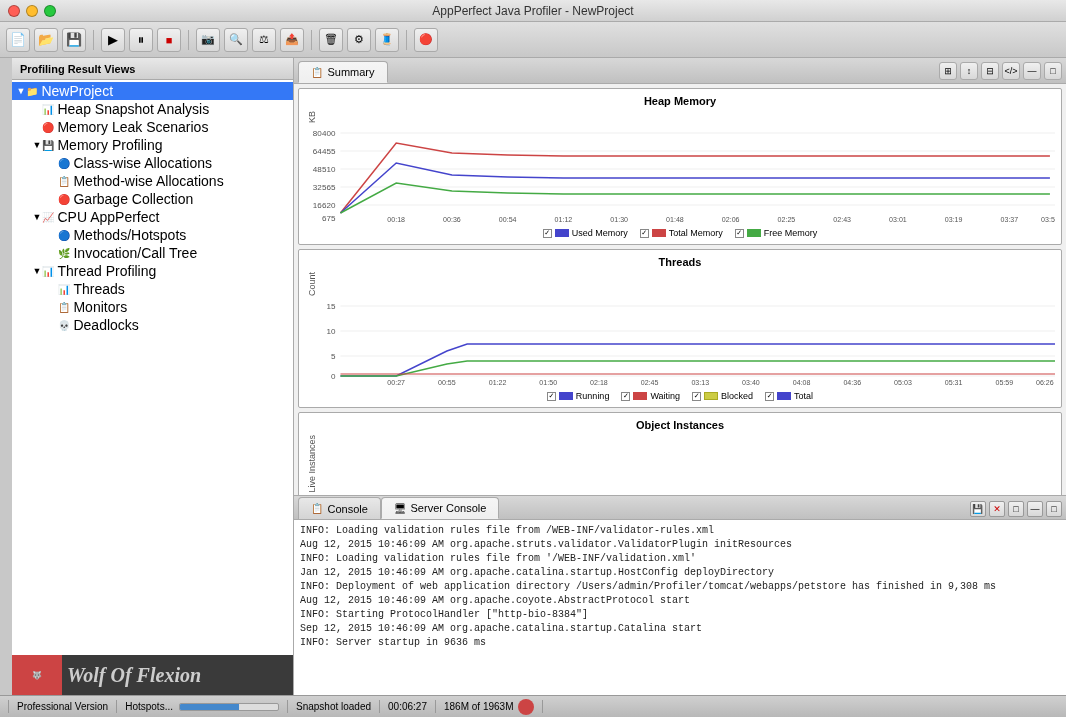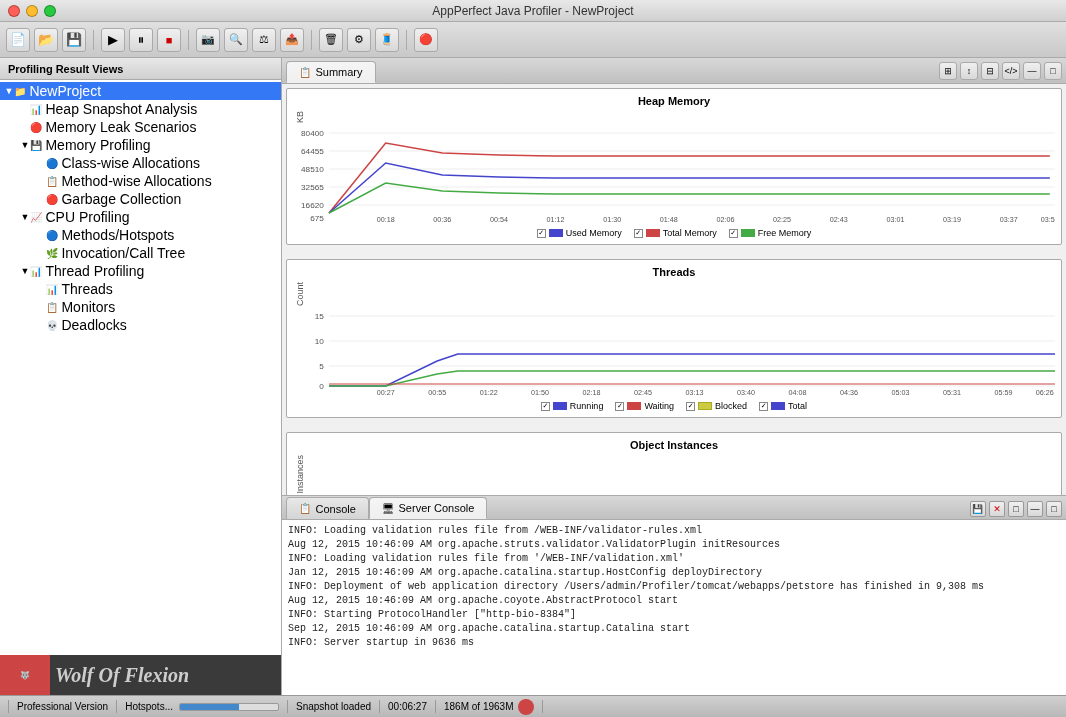--- a/index.html
+++ b/index.html
@@ -55,20 +55,21 @@
       cursor: pointer;
       font-size: 11px;
     }
     .toolbar-sep { width: 1px; height: 20px; background: #aaa; margin: 0 3px; }
 
     
     .main-layout {
       display: flex;
       height: calc(717px - 22px - 36px - 22px);
       background: #d946ef;
+      margin-left: 12px;
     }
 
     
     .sidebar {
       width: 282px;
       background: #fff;
       border-right: 1px solid #aaa;
       display: flex;
       flex-direction: column;
     }
@@ -145,21 +146,21 @@
     .tab-icon { margin-right: 4px; font-size: 10px; }
 
     
     .charts-area {
       flex: 1;
       overflow-y: auto;
       background: #f0f0f0;
       padding: 4px;
       display: flex;
       flex-direction: column;
-      gap: 14px;
+      gap: 4px;
     }
     .chart-panel {
       background: white;
       border: 1px solid #aaa;
       border-radius: 2px;
       padding: 6px;
     }
     .chart-title {
       text-align: center;
       font-weight: 600;
@@ -402,21 +403,21 @@
 
       <div class="tree-item" style="padding-left:36px;">
         <span class="tree-toggle" style="width:10px;"></span>
         <span class="icon" style="color:#cc4444;">🔴</span>
         <span class="label">Garbage Collection</span>
       </div>
 
       <div class="tree-item" style="padding-left:20px;">
         <span class="tree-toggle">▼</span>
         <span class="icon" style="color:#ffaa00;">📈</span>
-        <span class="label">CPU Profiling</span>
+        <span class="label">CPU AppPerfect</span>
       </div>
 
       <div class="tree-item" style="padding-left:36px;">
         <span class="tree-toggle" style="width:10px;"></span>
         <span class="icon" style="color:#cc4444;">🔵</span>
         <span class="label">Methods/Hotspots</span>
       </div>
 
       <div class="tree-item" style="padding-left:36px;">
         <span class="tree-toggle" style="width:10px;"></span>

